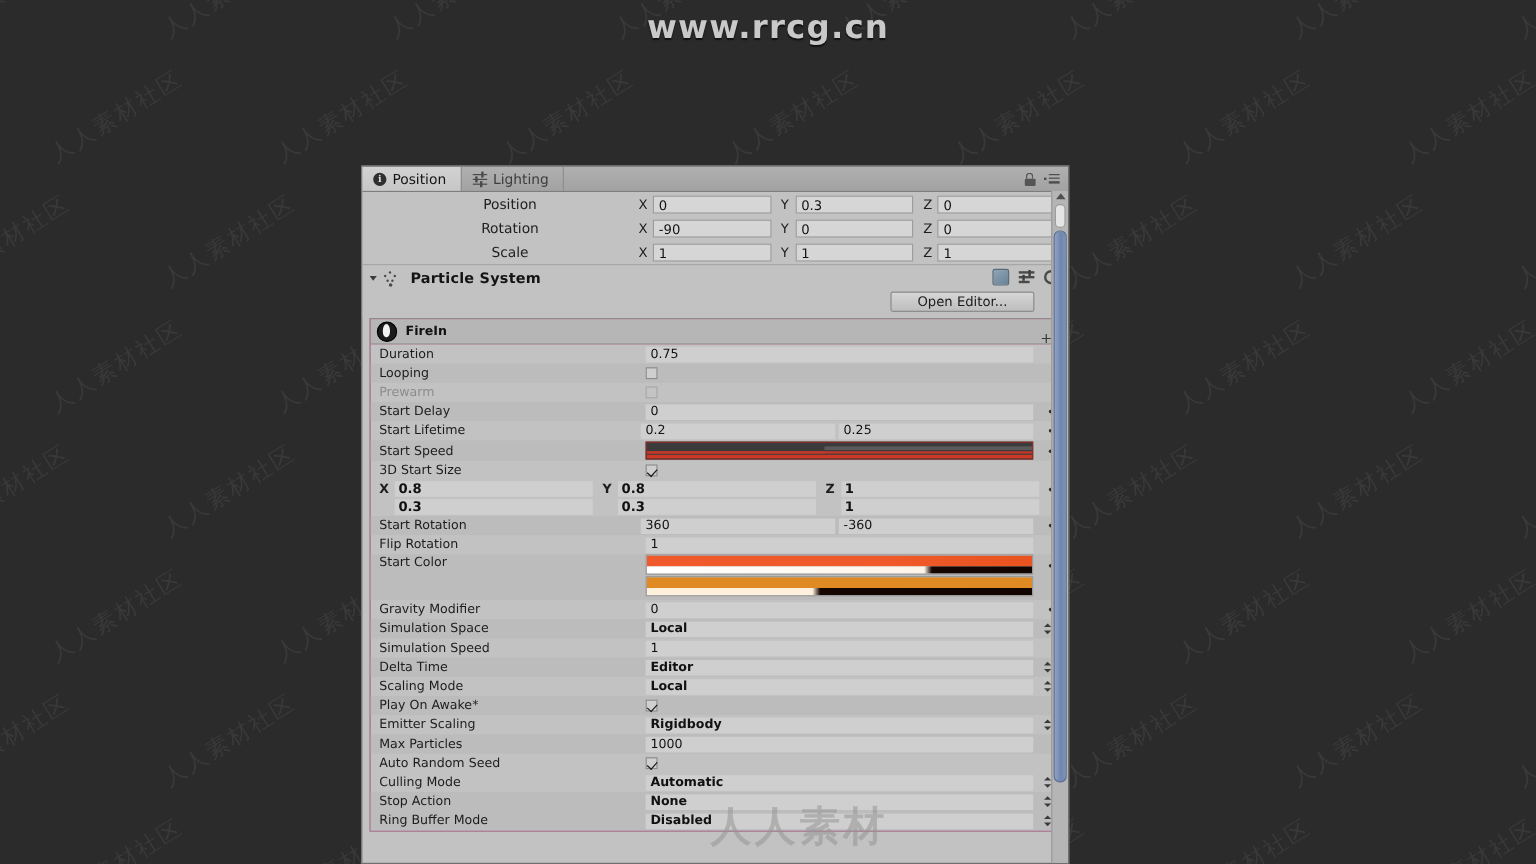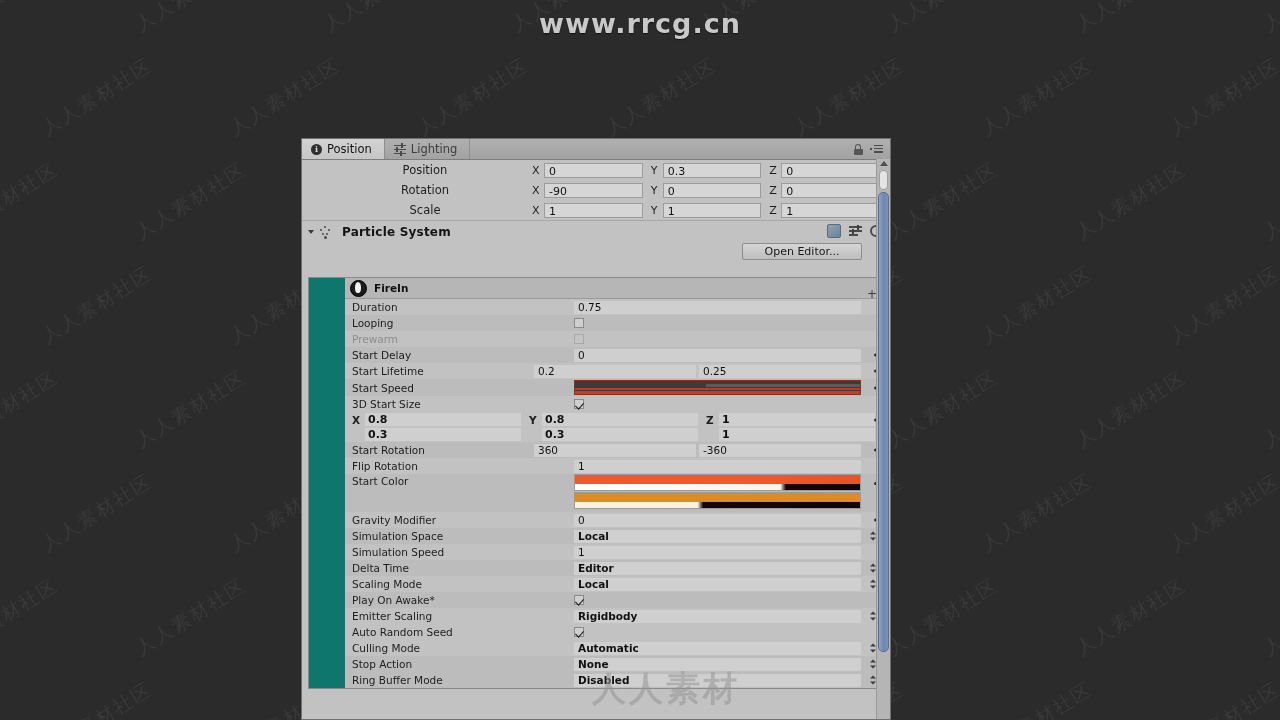--- a/index.html
+++ b/index.html
@@ -160,24 +160,23 @@
   .openeditor-wrap{background:#c2c2c2;height:22px;position:relative;}
   .open-editor-btn{
     position:absolute;right:28px;top:0px;width:120px;height:17px;
     background:linear-gradient(#d6d6d6,#bdbdbd);
     border:1px solid #8d8d8d;border-radius:2px;box-sizing:border-box;
     font-size:11px;color:#1a1a1a;text-align:center;line-height:15px;
   }
 
   
   .module{
-    margin:12px 6px 0 6px;
+    margin:0 6px 0 6px;
     border:1px solid #8a8a8a;
-    background:#0f766e;
-    padding-left:36px;
+    background:#ec4899;
   }
   .module-head{
     height:20px;background:#b6b6b6;border-bottom:1px solid #9a9a9a;
     display:flex;align-items:center;padding-left:5px;position:relative;
   }
   .module-head .glyph{
     width:15px;height:15px;border-radius:50%;
     background:#1b1b1b;position:relative;margin-right:7px;
     border:1px solid #000;
   }
@@ -625,20 +624,26 @@
             <div class="chk on"></div>
           </div>
         </div>
         <div class="prow">
           <div class="plabel">Emitter Scaling</div>
           <div class="pval">
             <div class="dropval">Rigidbody</div>
             <span class="stepper"></span>
           </div>
         </div>
+        <div class="prow alt">
+          <div class="plabel">Max Particles</div>
+          <div class="pval">
+            <div class="tfield full">1000</div>
+          </div>
+        </div>
         <div class="prow">
           <div class="plabel">Auto Random Seed</div>
           <div class="pval">
             <div class="chk on"></div>
           </div>
         </div>
         <div class="prow">
           <div class="plabel">Culling Mode</div>
           <div class="pval">
             <div class="dropval">Automatic</div>

